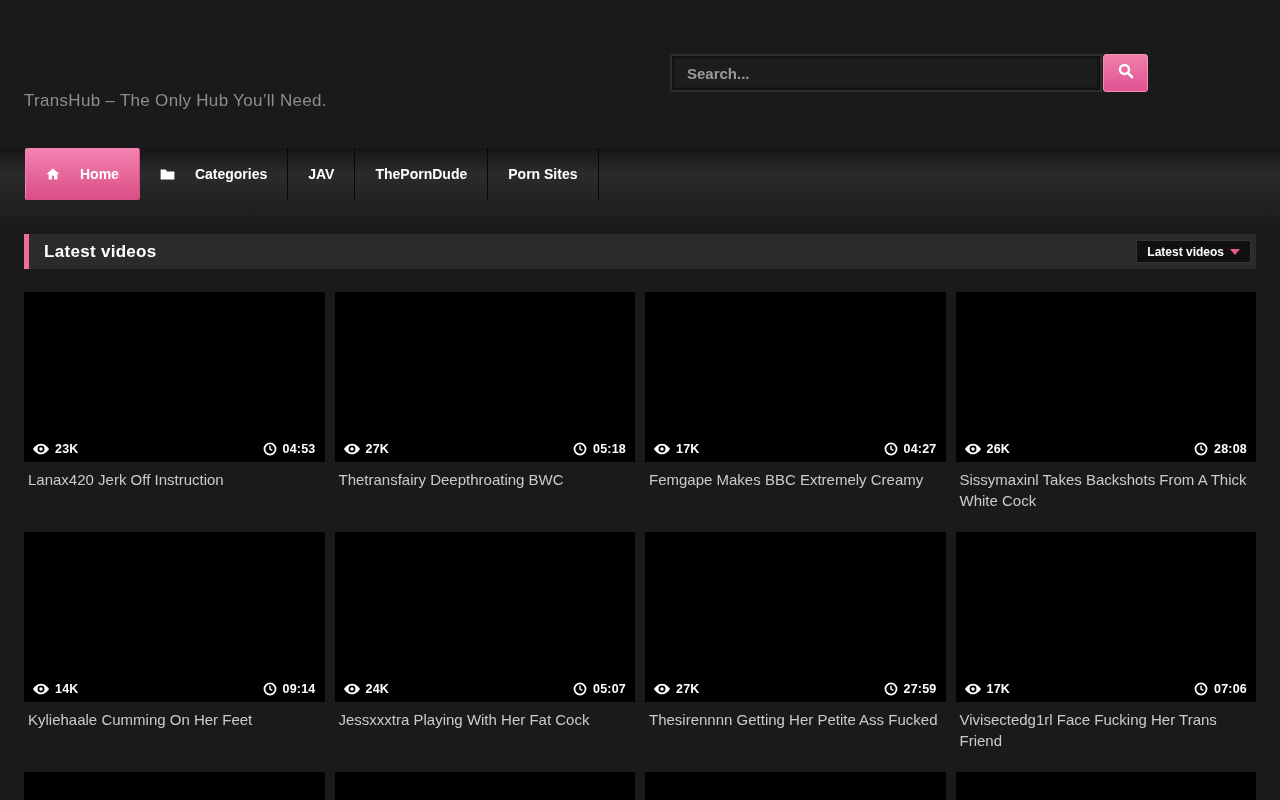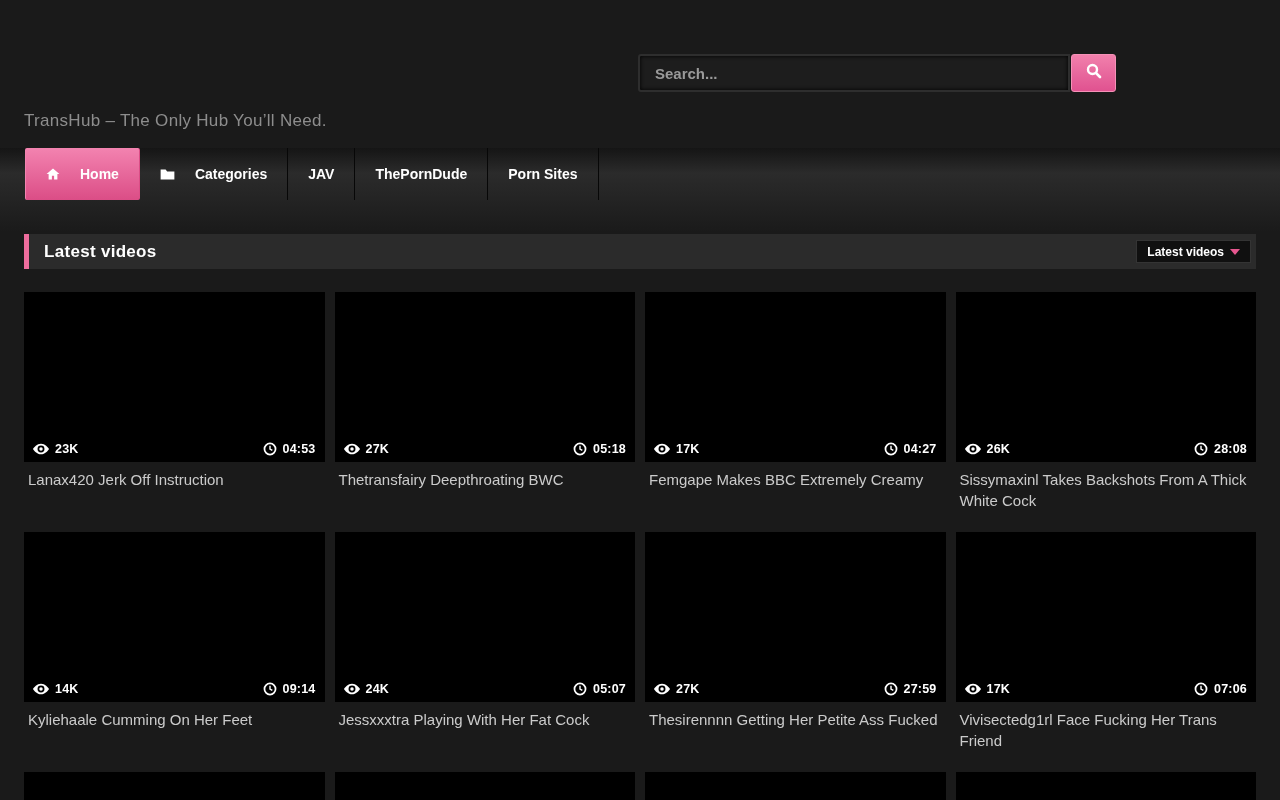--- a/index.html
+++ b/index.html
@@ -8,24 +8,24 @@
     width: 1280px; height: 800px;
     background: #1a1a1a;
     overflow: hidden;
     position: relative;
     font-family: "Liberation Sans", "DejaVu Sans", sans-serif;
   }
 
   
   .top-header { position: relative; height: 148px; }
   .tagline {
-    position: absolute; left: 24px; top: 111px;
+    position: absolute; left: 24px; top: 91px;
     font-size: 17px; color: #8d8d8d; letter-spacing: 0.3px;
   }
-  .search-form { position: absolute; left: 638px; top: 54px; display: flex; }
+  .search-form { position: absolute; left: 670px; top: 54px; display: flex; }
   .search-input {
     width: 432px; height: 38px;
     background: #1d1d1d;
     border: 2px solid #2e2e2e;
     border-radius: 3px 0 0 3px;
     color: #cccccc; font-weight: bold; font-size: 15px;
     padding: 0 15px;
     font-family: inherit;
     outline: none;
     box-shadow: inset 0 0 4px #000;

